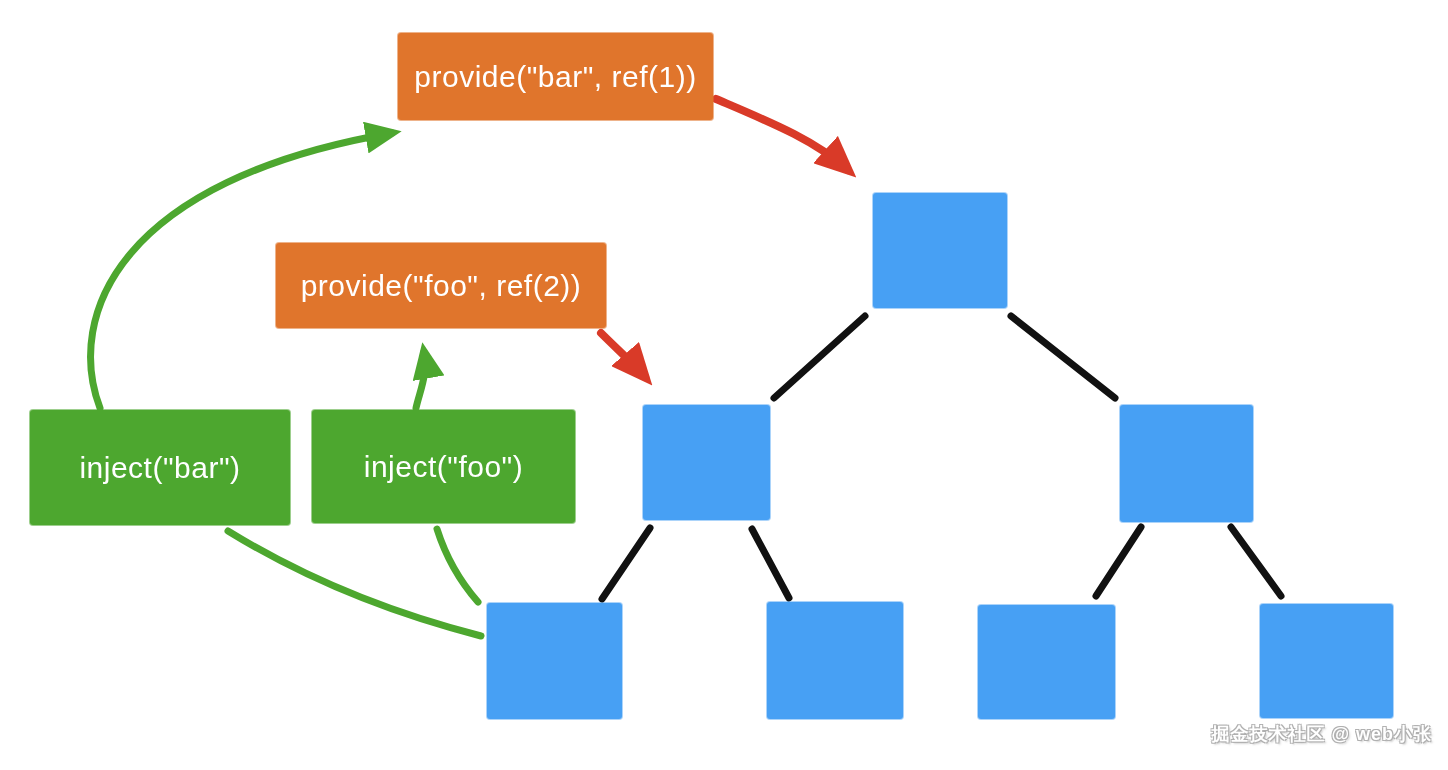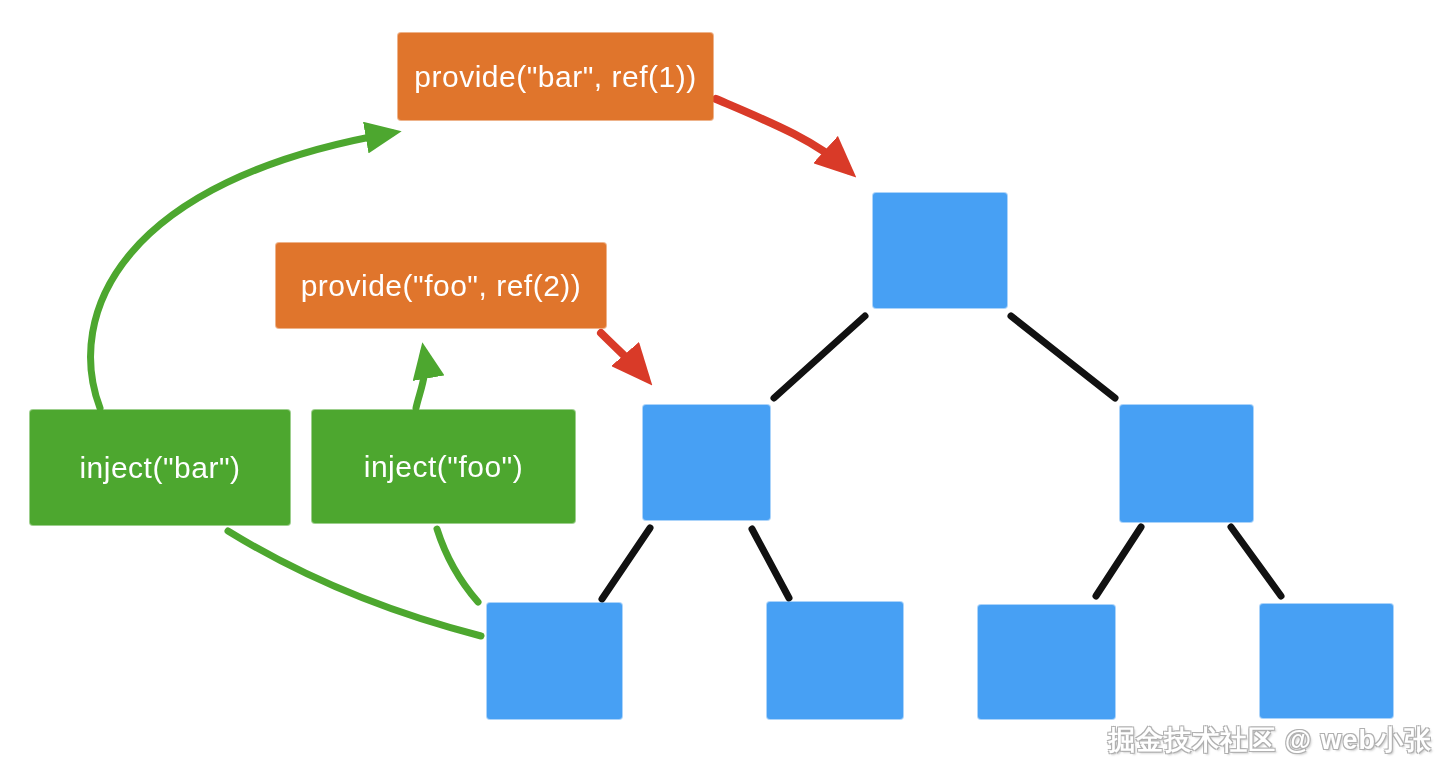--- a/index.html
+++ b/index.html
@@ -59,21 +59,21 @@
   #node-child-right { left: 1120px; top: 405px; width: 133px; height: 117px; }
   #node-leaf-1      { left: 487px;  top: 603px; width: 135px; height: 116px; }
   #node-leaf-2      { left: 767px;  top: 602px; width: 136px; height: 117px; }
   #node-leaf-3      { left: 978px;  top: 605px; width: 137px; height: 114px; }
   #node-leaf-4      { left: 1260px; top: 604px; width: 133px; height: 114px; }
 
   .watermark {
     position: absolute;
     right: 16px;
     top: 722px;
-    font-size: 27px;
+    font-size: 18px;
     font-weight: bold;
     letter-spacing: 1px;
     color: #ffffff;
     text-shadow:
       -1px -1px 0 #b0b0b0,
        1px -1px 0 #b0b0b0,
       -1px  1px 0 #b0b0b0,
        1px  1px 0 #b0b0b0,
        2px  2px 2px rgba(120,120,120,0.35);
   }

